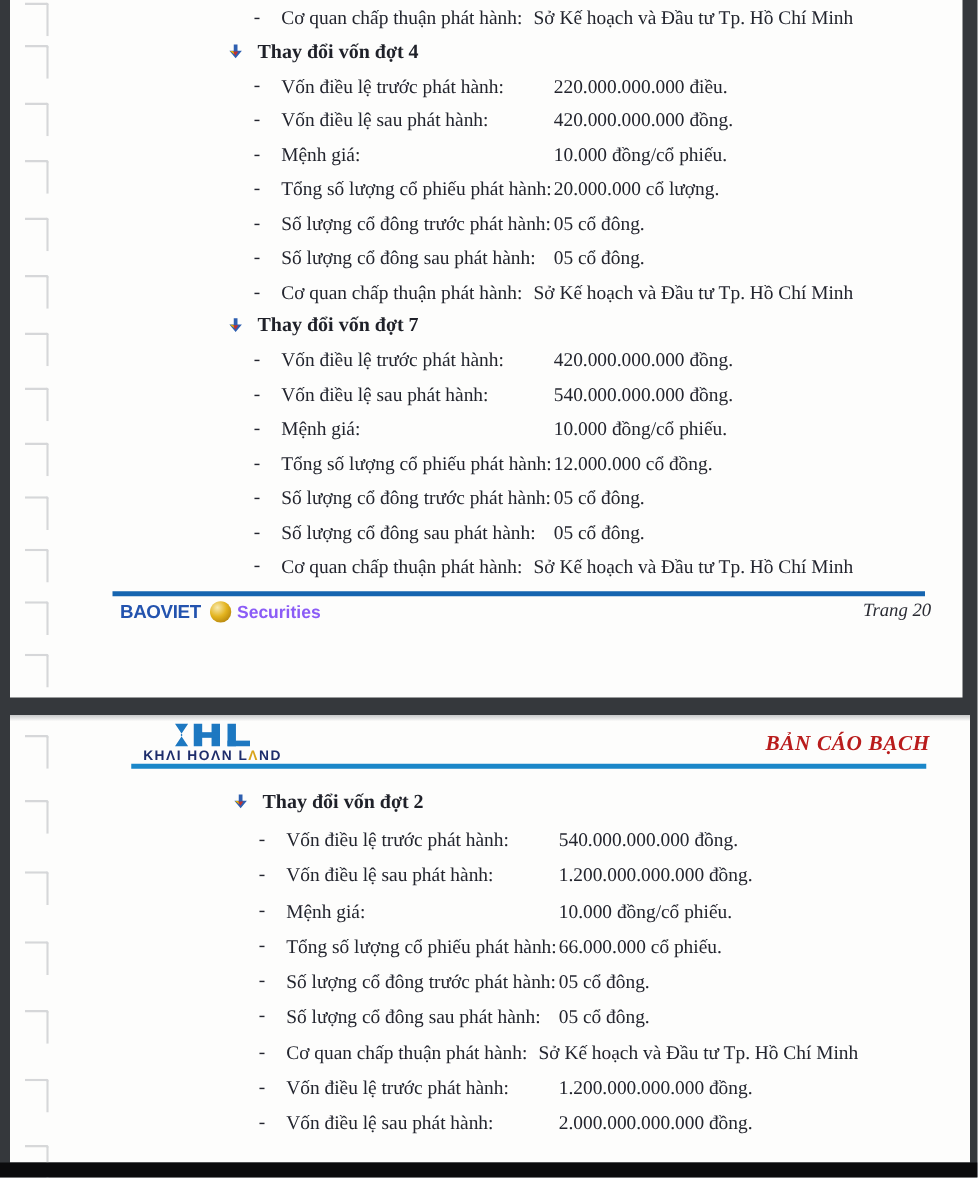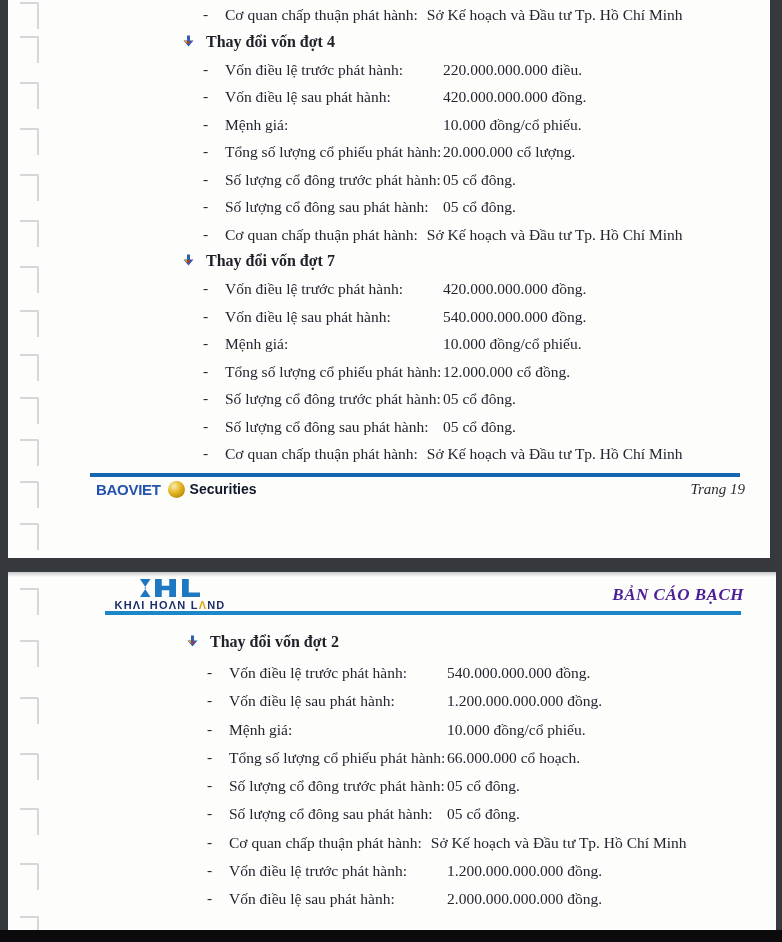--- a/index.html
+++ b/index.html
@@ -42,33 +42,33 @@
   #page2 .heading-row .htext{top:5px;}
   #page2 .heading-row .bullet{top:6px;}
 
   
   .footer-rule{position:absolute;left:82px;top:473px;width:650px;height:4px;background:#1665b0;}
   .footer{position:absolute;left:88px;top:481px;right:25px;height:24px;
     display:flex;font-family:"Liberation Sans","DejaVu Sans",sans-serif;}
   .baoviet{font-weight:bold;font-size:15px;color:#2353ae;letter-spacing:-0.3px;}
   .globe{display:inline-block;width:17px;height:17px;border-radius:50%;margin:0 5px 0 7px;
     background:radial-gradient(circle at 35% 30%, #f8eab0, #e3b41f 45%, #a87708 92%);}
-  .securities{font-weight:600;font-size:14px;color:#0f172a;}
+  .securities{font-weight:600;font-size:14px;color:#8b5cf6;}
   .trang{margin-left:auto;font-family:"Liberation Serif","DejaVu Serif",serif;
     font-style:italic;font-size:15px;color:#2a2c34;}
 
   
   .p2header{position:absolute;left:0;top:0;width:100%;height:46px;}
   .khl-logo{position:absolute;left:102px;top:5px;width:120px;text-align:center;}
   .khl-mark{display:block;margin:0 auto;}
   .khl-text{font-family:"Liberation Sans","DejaVu Sans",sans-serif;font-weight:bold;
     font-size:11px;color:#1e2d6b;letter-spacing:1.2px;white-space:nowrap;}
   .khl-text .gold{color:#d8a31a;}
   .doc-title{position:absolute;right:32px;top:13px;font-weight:bold;font-style:italic;
-    font-size:17px;color:#4c1d95;letter-spacing:.5px;}
+    font-size:17px;color:#b91c1c;letter-spacing:.5px;}
   .header-rule{position:absolute;left:97px;top:39px;width:636px;height:4px;background:#1b87c9;}
 </style>
 </head>
 <body>
 
 <div class="page" id="page1">
   <div class="mark" style="top:2px"></div>
   <div class="mark" style="top:36px"></div>
   <div class="mark" style="top:82px"></div>
   <div class="mark" style="top:128px"></div>
@@ -169,21 +169,21 @@
         <span class="value">05 cổ đông.</span>
       </div>
     <div class="row inline"><span class="dash">-</span><span class="label">Cơ quan chấp thuận phát hành:</span><span class="value">Sở Kế hoạch và Đầu tư Tp. Hồ Chí Minh</span></div>
   </div>
 
   <div class="footer-rule"></div>
   <div class="footer">
     <span class="baoviet">BAOVIET</span>
     <span class="globe"></span>
     <span class="securities">Securities</span>
-    <span class="trang">Trang 19</span>
+    <span class="trang">Trang 20</span>
   </div>
 </div>
 
 <div class="page" id="page2">
   <div class="mark" style="top:16px"></div>
   <div class="mark" style="top:68px"></div>
   <div class="mark" style="top:125px"></div>
   <div class="mark" style="top:181px"></div>
   <div class="mark" style="top:236px"></div>
   <div class="mark" style="top:291px"></div>
@@ -227,21 +227,21 @@
         <span class="value">1.200.000.000.000 đồng.</span>
       </div>
     <div class="row">
         <span class="dash">-</span>
         <span class="label">Mệnh giá:</span>
         <span class="value">10.000 đồng/cổ phiếu.</span>
       </div>
     <div class="row">
         <span class="dash">-</span>
         <span class="label">Tổng số lượng cổ phiếu phát hành:</span>
-        <span class="value">66.000.000 cổ hoạch.</span>
+        <span class="value">66.000.000 cổ phiếu.</span>
       </div>
     <div class="row">
         <span class="dash">-</span>
         <span class="label">Số lượng cổ đông trước phát hành:</span>
         <span class="value">05 cổ đông.</span>
       </div>
     <div class="row">
         <span class="dash">-</span>
         <span class="label">Số lượng cổ đông sau phát hành:</span>
         <span class="value">05 cổ đông.</span>

